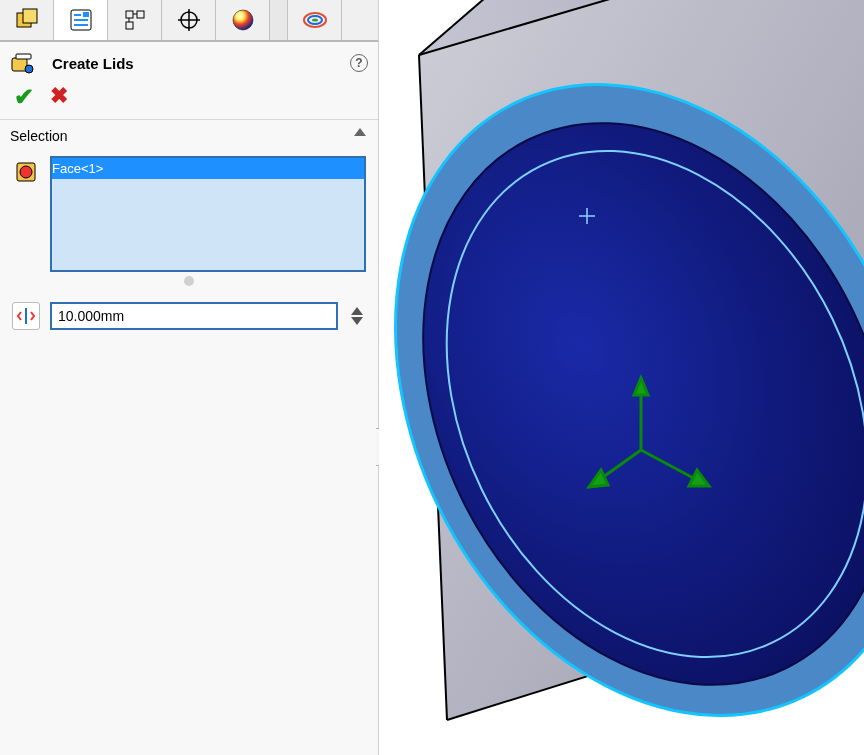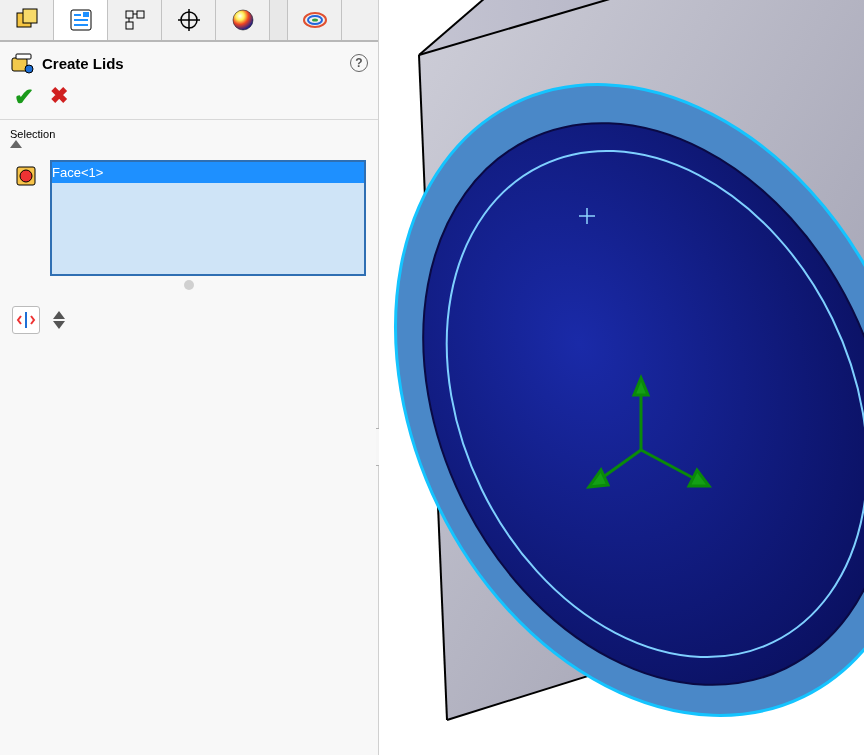--- a/index.html
+++ b/index.html
@@ -46,21 +46,21 @@
     flex: 0 0 18px;
     border-right: 1px solid #c2c2c2;
     background: #e8e8e8;
   }
   .icon { display:block; }
   
   .featrow {
     display: flex;
     align-items: center;
     padding: 9px 10px 4px 10px;
-    gap: 8px;
+    gap: 18px;
   }
   .feat-title { font-size: 15px; font-weight: 600; flex: 1; }
   .help-icon {
     width: 18px; height: 18px; border: 1.5px solid #666; border-radius: 50%;
     display:flex;align-items:center;justify-content:center;
     color:#555;font-size:12px;font-weight:600;
     cursor:pointer;
   }
   .okrow {
     display: flex; gap: 16px;
@@ -72,22 +72,21 @@
   }
   .ok-x {
     font-size: 22px; color: #d02020; font-weight: 600; line-height:1;
     cursor:pointer;
   }
   
   .group-head {
     padding: 8px 12px 6px 10px;
     border-top: 1px solid #d8d8d8;
     display:flex;justify-content:space-between;
-    font-size: 11px;
-    flex-direction: column;
+    font-size: 14px;
   }
   .collapse-caret {
     width:0;height:0;border-left:6px solid transparent;border-right:6px solid transparent;
     border-bottom:8px solid #666;
   }
   .group-body {
     padding: 6px 12px 12px 12px;
   }
   .sel-row {
     display:flex; gap:10px; align-items:flex-start;
@@ -254,20 +253,21 @@
       <div class="grip-dot"></div>
 
       <div class="thick-row">
         <div class="thick-icon-box" title="Thickness">
           <svg width="20" height="20" viewBox="0 0 20 20">
             <line x1="10" y1="2" x2="10" y2="18" stroke="#1e6fd6" stroke-width="2"></line>
             <polyline points="5,6 2,10 5,14" fill="none" stroke="#e33" stroke-width="2"></polyline>
             <polyline points="15,6 18,10 15,14" fill="none" stroke="#e33" stroke-width="2"></polyline>
           </svg>
         </div>
+        <input class="thick-input" type="text" value="10.000mm" style="">
         <div class="spinner">
           <div class="spin-btn spin-up"></div>
           <div class="spin-btn spin-dn"></div>
         </div>
       </div>
     </div>
 
   </div>
 
   <div class="splitter-knob"></div>

